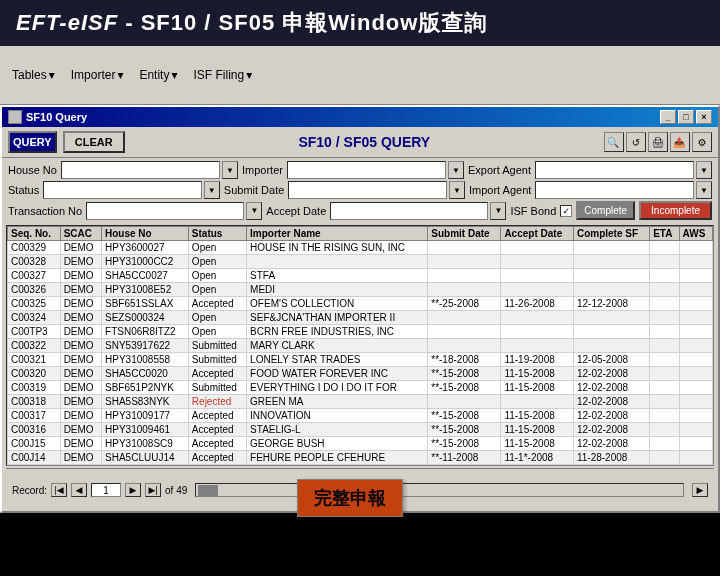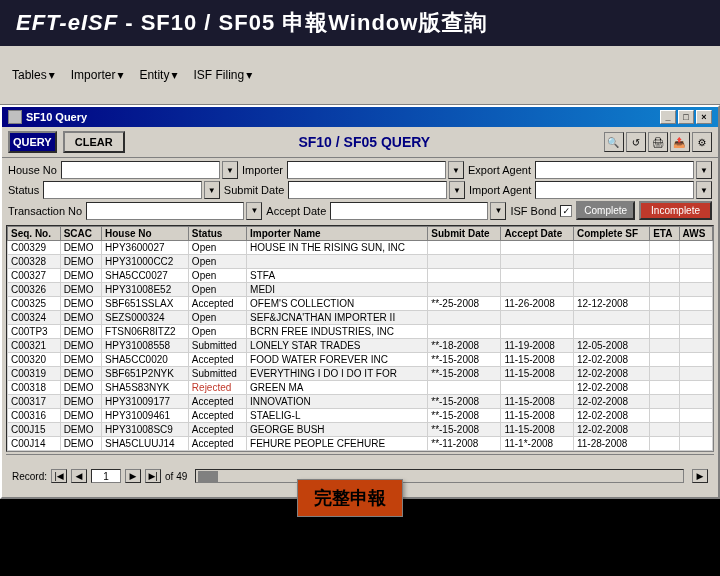--- a/index.html
+++ b/index.html
@@ -476,20 +476,32 @@
       <td>FTSN06R8ITZ2</td>
       <td class="status-open">Open</td>
       <td>BCRN FREE INDUSTRIES, INC</td>
       <td></td>
       <td></td>
       <td></td>
       <td></td>
       <td></td>
     </tr>
           <tr>
+      <td>C00322</td>
+      <td>DEMO</td>
+      <td>SNY53917622</td>
+      <td class="status-submitted">Submitted</td>
+      <td>MARY CLARK</td>
+      <td></td>
+      <td></td>
+      <td></td>
+      <td></td>
+      <td></td>
+    </tr>
+          <tr>
       <td>C00321</td>
       <td>DEMO</td>
       <td>HPY31008558</td>
       <td class="status-submitted">Submitted</td>
       <td>LONELY STAR TRADES</td>
       <td>**-18-2008</td>
       <td>11-19-2008</td>
       <td>12-05-2008</td>
       <td></td>
       <td></td>

